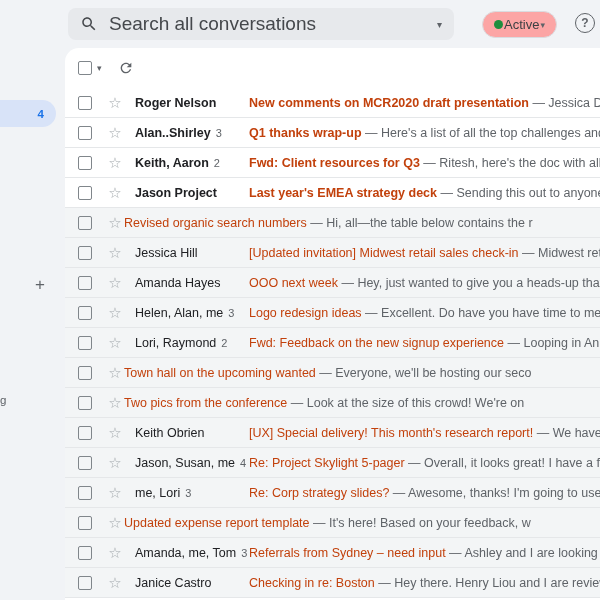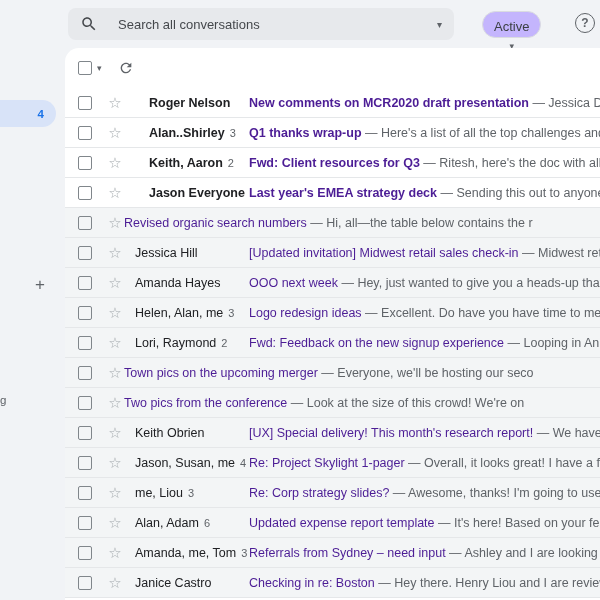--- a/index.html
+++ b/index.html
@@ -25,26 +25,26 @@
   }
   .clipped-label{
     position:absolute;left:0;top:394px;font-size:11.5px;color:#5f6368;
   }
   
   .searchbar{
     position:absolute;left:68px;top:8px;width:386px;height:32px;
     background:#e7e9ec;border-radius:8px;
     display:flex;align-items:center;padding:0 12px;box-sizing:border-box;
   }
-  .searchbar .ph{margin-left:20px;font-size:13px;color:#45484c;}
+  .searchbar .ph{margin-left:11px;font-size:19px;color:#45484c;}
   .searchbar .caret{margin-left:auto;font-size:10px;color:#5f6368;}
   .status-chip{
     position:absolute;left:482px;top:11px;height:27px;
-    background:#c4b5fd;border:1px solid #dadce0;border-radius:14px;
-    display:flex;align-items:center;gap:7px;padding:0 11px;box-sizing:border-box;flex-direction:column;
+    background:#fca5a5;border:1px solid #dadce0;border-radius:14px;
+    display:flex;align-items:center;gap:1px;padding:0 11px;box-sizing:border-box;
   }
   .status-dot{width:9px;height:9px;border-radius:50%;background:#1e8e3e;}
   .status-label{font-size:13px;font-weight:500;color:#3c4043;}
   .status-caret{font-size:9px;color:#5f6368;}
   .help-btn{
     position:absolute;left:575px;top:13px;width:20px;height:20px;
     border:1.6px solid #5f6368;border-radius:50%;box-sizing:border-box;
     display:flex;align-items:center;justify-content:center;
     font-size:12px;font-weight:600;color:#5f6368;
   }
@@ -71,26 +71,26 @@
   .row.unread{background:#fff;}
   .row .star{
     margin-left:14px;width:18px;flex-shrink:0;font-size:15px;line-height:1;
     color:#a6abaf;text-align:center;
   }
   .row .sender{
     margin-left:11px;width:114px;flex-shrink:0;overflow:hidden;
     display:flex;align-items:baseline;gap:5px;white-space:nowrap;
   }
   .row .name{font-size:12.5px;color:#202124;}
-  .row.unread .name{font-weight:700;margin-left:14px;}
+  .row.unread .name{font-weight:700;}
   .row .count{font-size:11px;color:#5f6368;}
   .row .line{
     flex:1;overflow:hidden;white-space:nowrap;font-size:12.5px;min-width:0;
   }
-  .row .subject{color:#4c1d95;}
+  .row .subject{color:#c2410c;}
   .row.unread .subject{font-weight:700;}
   .row .snippet{color:#5f6368;}
 </style>
 </head>
 <body>
 
 <div class="inbox-pill">
   <span class="inbox-badge">4</span>
 </div>
 <div class="add-label">
@@ -159,21 +159,21 @@
       <span class="count">2</span>
     </span>
     <span class="line">
       <span class="subject">Fwd: Client resources for Q3</span><span class="snippet"> — Ritesh, here's the doc with all the client r</span>
     </span>
   </div>
       <div class="row unread">
     <span class="cb"></span>
     <span class="star">☆</span>
     <span class="sender">
-      <span class="name">Jason Everyone</span>
+      <span class="name">Jason Project</span>
 
     </span>
     <span class="line">
       <span class="subject">Last year's EMEA strategy deck</span><span class="snippet"> — Sending this out to anyone who misse</span>
     </span>
   </div>
       <div class="row">
     <span class="cb"></span>
     <span class="star">☆</span>
     <span class="line">
@@ -221,21 +221,21 @@
       <span class="count">2</span>
     </span>
     <span class="line">
       <span class="subject">Fwd: Feedback on the new signup experience</span><span class="snippet"> — Looping in Annika. The f</span>
     </span>
   </div>
       <div class="row">
     <span class="cb"></span>
     <span class="star">☆</span>
     <span class="line">
-      <span class="subject">Town pics on the upcoming merger</span><span class="snippet"> — Everyone, we'll be hosting our seco</span>
+      <span class="subject">Town hall on the upcoming wanted</span><span class="snippet"> — Everyone, we'll be hosting our seco</span>
     </span>
   </div>
       <div class="row">
     <span class="cb"></span>
     <span class="star">☆</span>
     <span class="line">
       <span class="subject">Two pics from the conference</span><span class="snippet"> — Look at the size of this crowd! We're on</span>
     </span>
   </div>
       <div class="row">
@@ -250,41 +250,37 @@
     </span>
   </div>
       <div class="row">
     <span class="cb"></span>
     <span class="star">☆</span>
     <span class="sender">
       <span class="name">Jason, Susan, me</span>
       <span class="count">4</span>
     </span>
     <span class="line">
-      <span class="subject">Re: Project Skylight 1-pager</span><span class="snippet"> — Overall, it looks great! I have a few sugges</span>
-    </span>
-  </div>
-      <div class="row">
-    <span class="cb"></span>
-    <span class="star">☆</span>
-    <span class="sender">
-      <span class="name">me, Liou</span>
+      <span class="subject">Re: Project Skylight 5-pager</span><span class="snippet"> — Overall, it looks great! I have a few sugges</span>
+    </span>
+  </div>
+      <div class="row">
+    <span class="cb"></span>
+    <span class="star">☆</span>
+    <span class="sender">
+      <span class="name">me, Lori</span>
       <span class="count">3</span>
     </span>
     <span class="line">
       <span class="subject">Re: Corp strategy slides?</span><span class="snippet"> — Awesome, thanks! I'm going to use slides 12</span>
     </span>
   </div>
       <div class="row">
     <span class="cb"></span>
     <span class="star">☆</span>
-    <span class="sender">
-      <span class="name">Alan, Adam</span>
-      <span class="count">6</span>
-    </span>
     <span class="line">
       <span class="subject">Updated expense report template</span><span class="snippet"> — It's here! Based on your feedback, w</span>
     </span>
   </div>
       <div class="row">
     <span class="cb"></span>
     <span class="star">☆</span>
     <span class="sender">
       <span class="name">Amanda, me, Tom</span>
       <span class="count">3</span>

